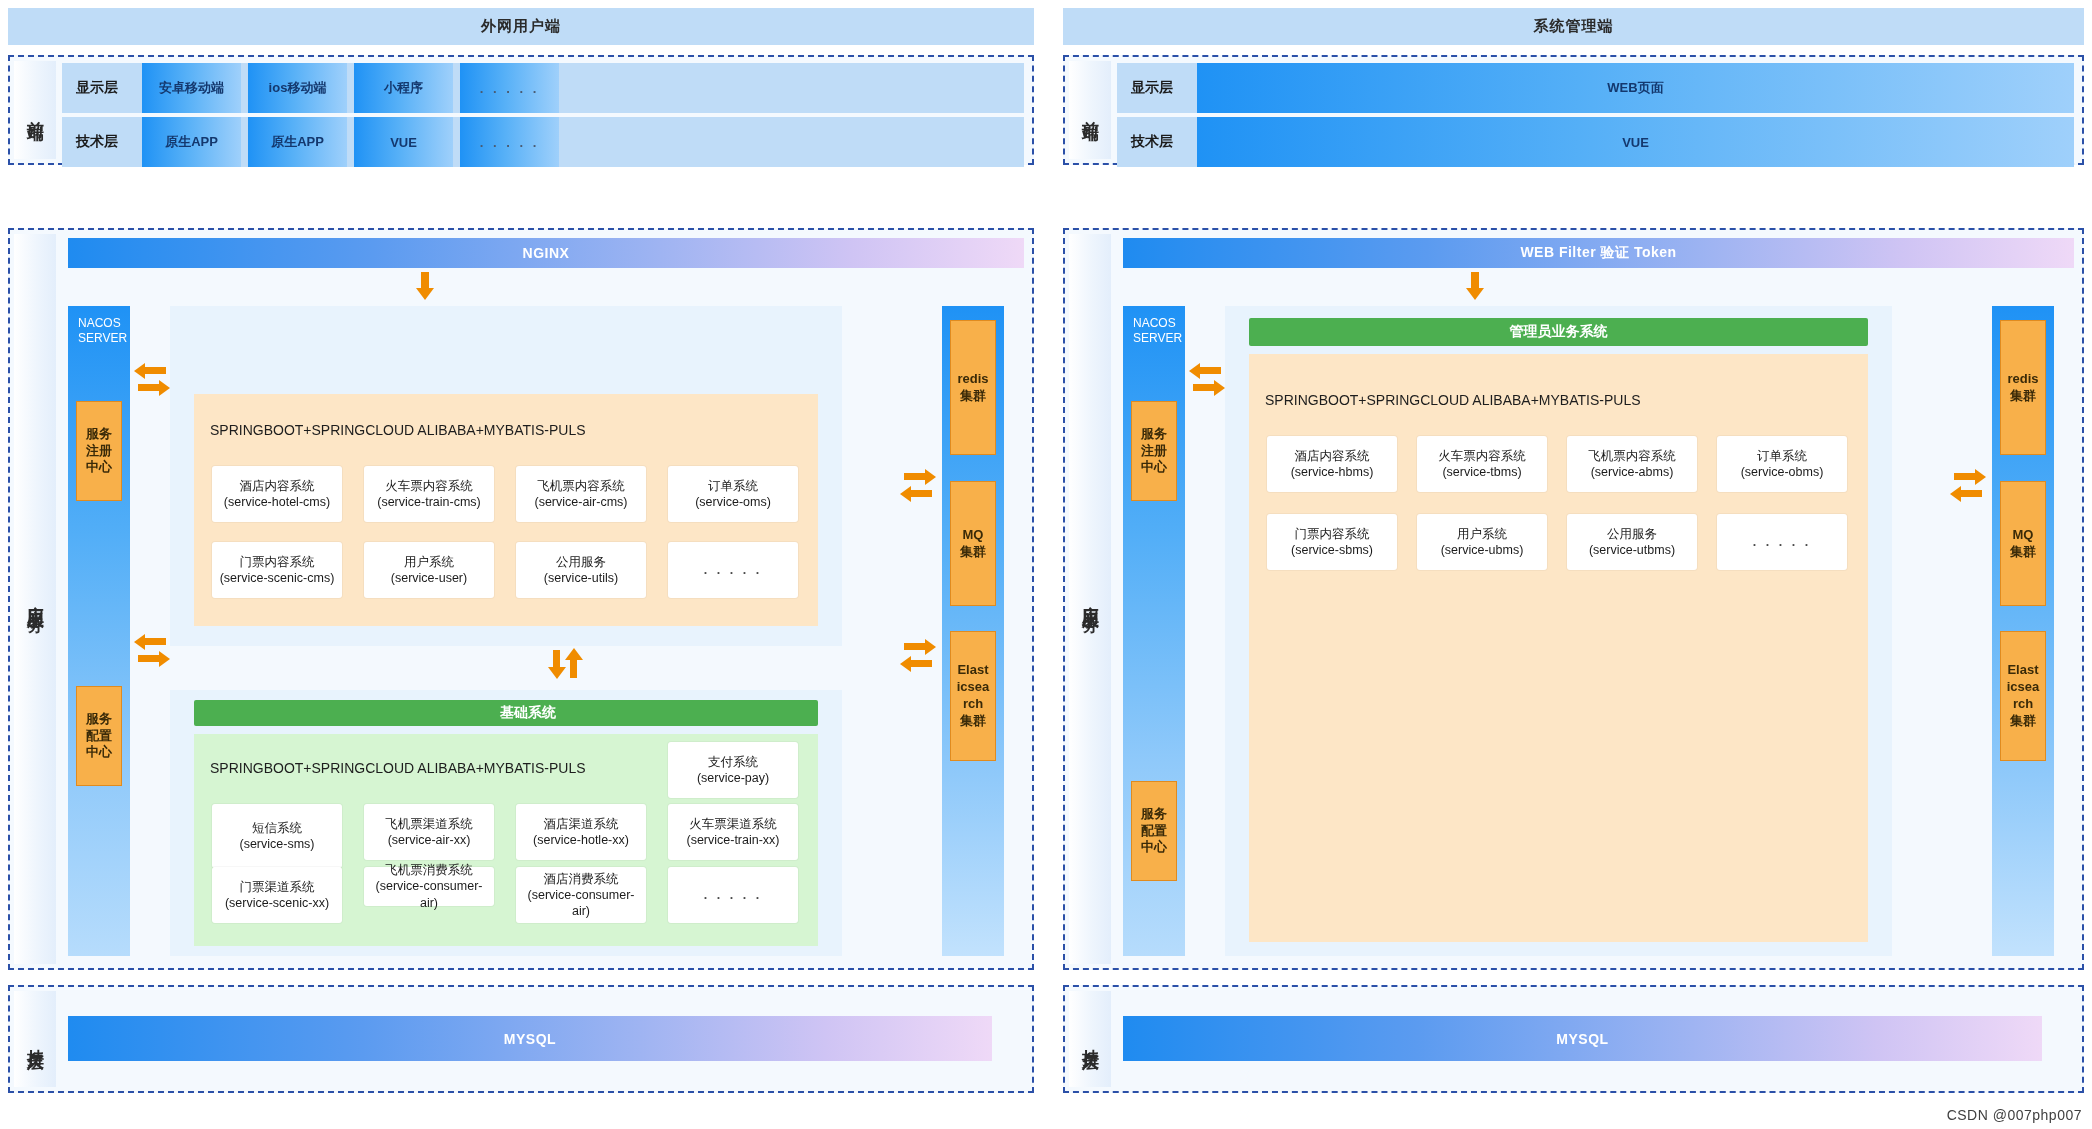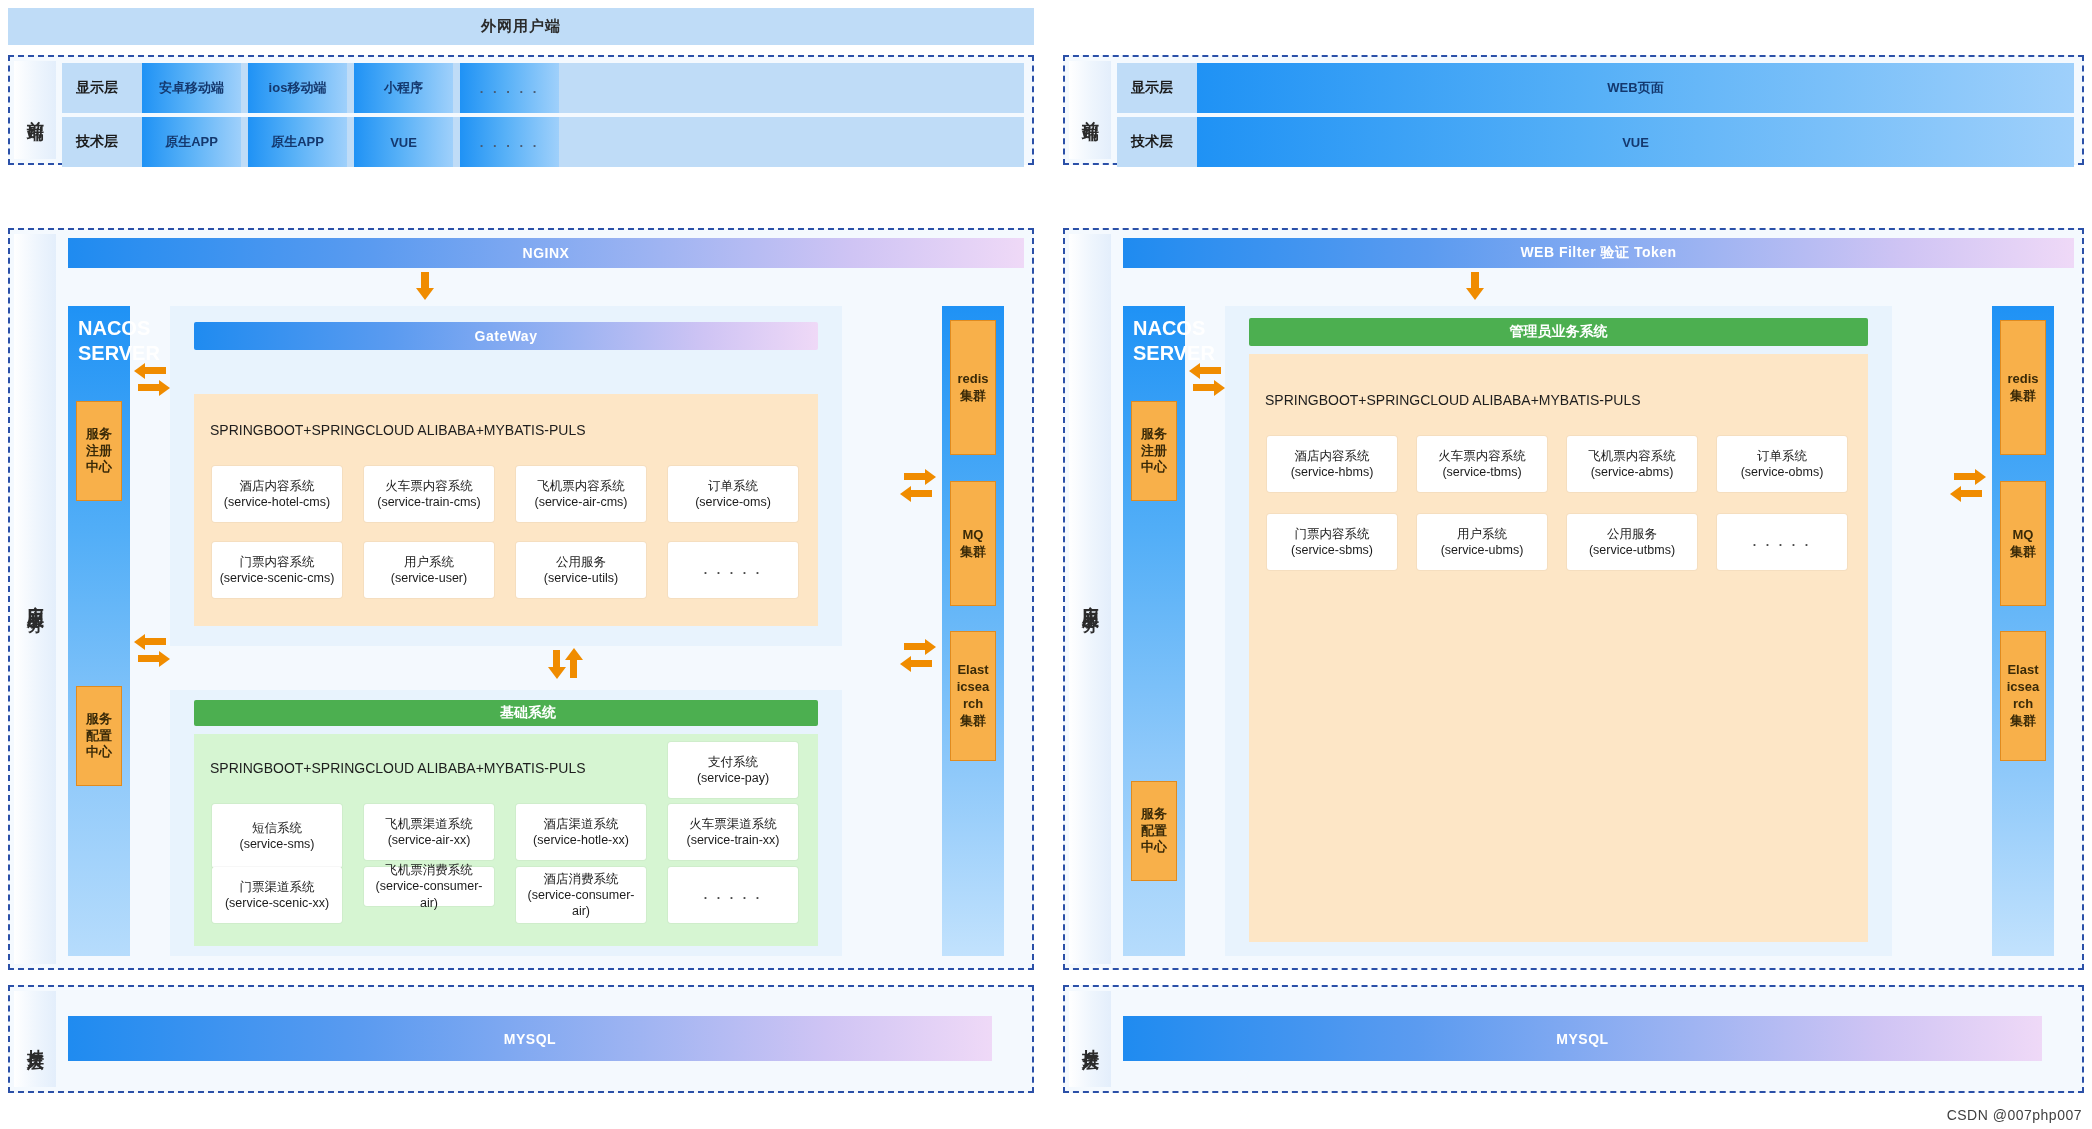--- a/index.html
+++ b/index.html
@@ -74,21 +74,21 @@
     border-radius: 2px;
   }
 
   
   .nacos-col {
     position: absolute;
     background: linear-gradient(180deg, #1f92f5 0%, #52aef7 35%, #8fc9fa 70%, #b6dcfc 100%);
   }
   .nacos-title {
     position: absolute; top: 10px; left: 10px; right: 6px;
-    color: #ffffff; font-weight: 700; font-size: 20px; line-height: 1.25;
+    color: #ffffff; font-weight: 400; font-size: 12px; line-height: 1.25;
   }
   .orange-box {
     position: absolute;
     background: #f7b košt;
     background: #f8b04a;
     border: 1px solid #e08b1f;
     display: flex; flex-direction: column;
     align-items: center; justify-content: center;
     font-size: 13px; font-weight: 700; color: #3a2a08;
     line-height: 1.3; text-align: center;
@@ -212,23 +212,20 @@
       </div>
       <div style="position:absolute; left:124px; top:405px; width:36px; height:32px;">
         <div class="ar-stem" style="left:10px; top:3px; width:22px; height:7px;"></div>
         <div class="ar-head-left" style="left:0px; top:-1px;"></div>
         <div class="ar-stem" style="left:4px; top:20px; width:22px; height:7px;"></div>
         <div class="ar-head-right" style="left:25px; top:16px;"></div>
       </div>
 
       <div class="svc-wrap" style="left:160px; top:76px; width:672px; height:340px;">
 
-        <div class="grad-bar" style="position:absolute; left:24px; top:16px; width:624px; height:28px; border-radius:2px;">
-          <span>GateWay</span>
-        </div>
 
 
         <div class="peach" style="position:absolute; left:24px; top:88px; width:624px; height:232px;">
           <div class="svc-tech" style="left:16px; top:28px;">SPRINGBOOT+SPRINGCLOUD ALIBABA+MYBATIS-PULS</div>
 
           <div class="svc-card" style="left:18px; top:72px; width:130px; height:56px;">酒店内容系统<br>(service-hotel-cms)</div>
           <div class="svc-card" style="left:170px; top:72px; width:130px; height:56px;">火车票内容系统<br>(service-train-cms)</div>
           <div class="svc-card" style="left:322px; top:72px; width:130px; height:56px;">飞机票内容系统<br>(service-air-cms)</div>
           <div class="svc-card" style="left:474px; top:72px; width:130px; height:56px;">订单系统<br>(service-oms)</div>
 
@@ -305,20 +302,23 @@
         <span>持久层</span>
       </div>
       <div class="grad-bar" style="position:absolute; left:58px; top:29px; right:40px; height:45px;">
         <span>MYSQL</span>
       </div>
     </div>
   </div>
 
   <div class="panel panel-right">
 
+    <div class="title-bar">
+      <span>系统管理端</span>
+    </div>
 
     <div class="dashed-box" style="left:8px; top:55px; width:1021px; height:110px;">
       <div class="side-label">
         <span>前端</span>
       </div>
 
       <div class="fe-row" style="top:6px;">
         <div class="fe-row-label">显示层</div>
         <div class="fe-chip wide">WEB页面</div>
       </div>

